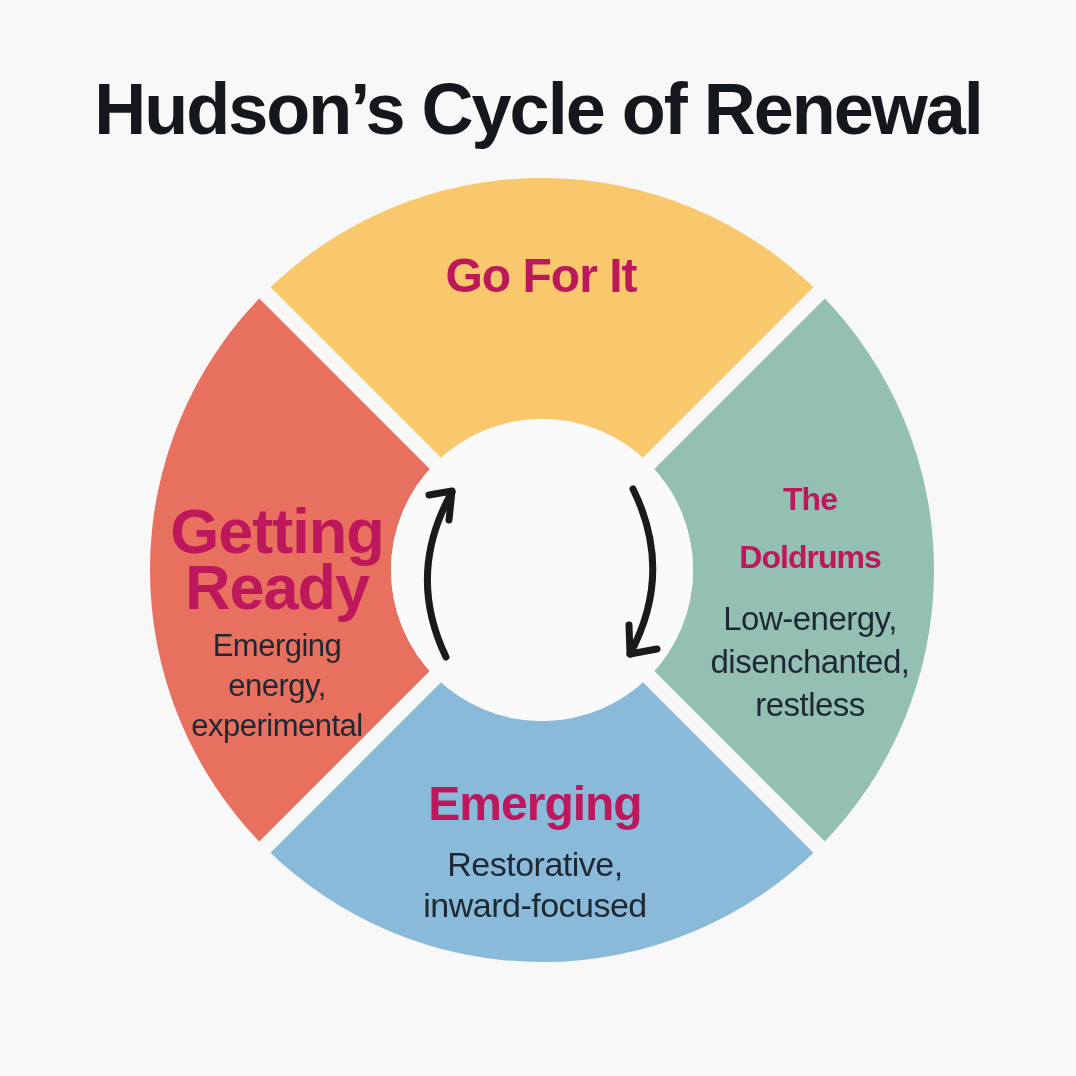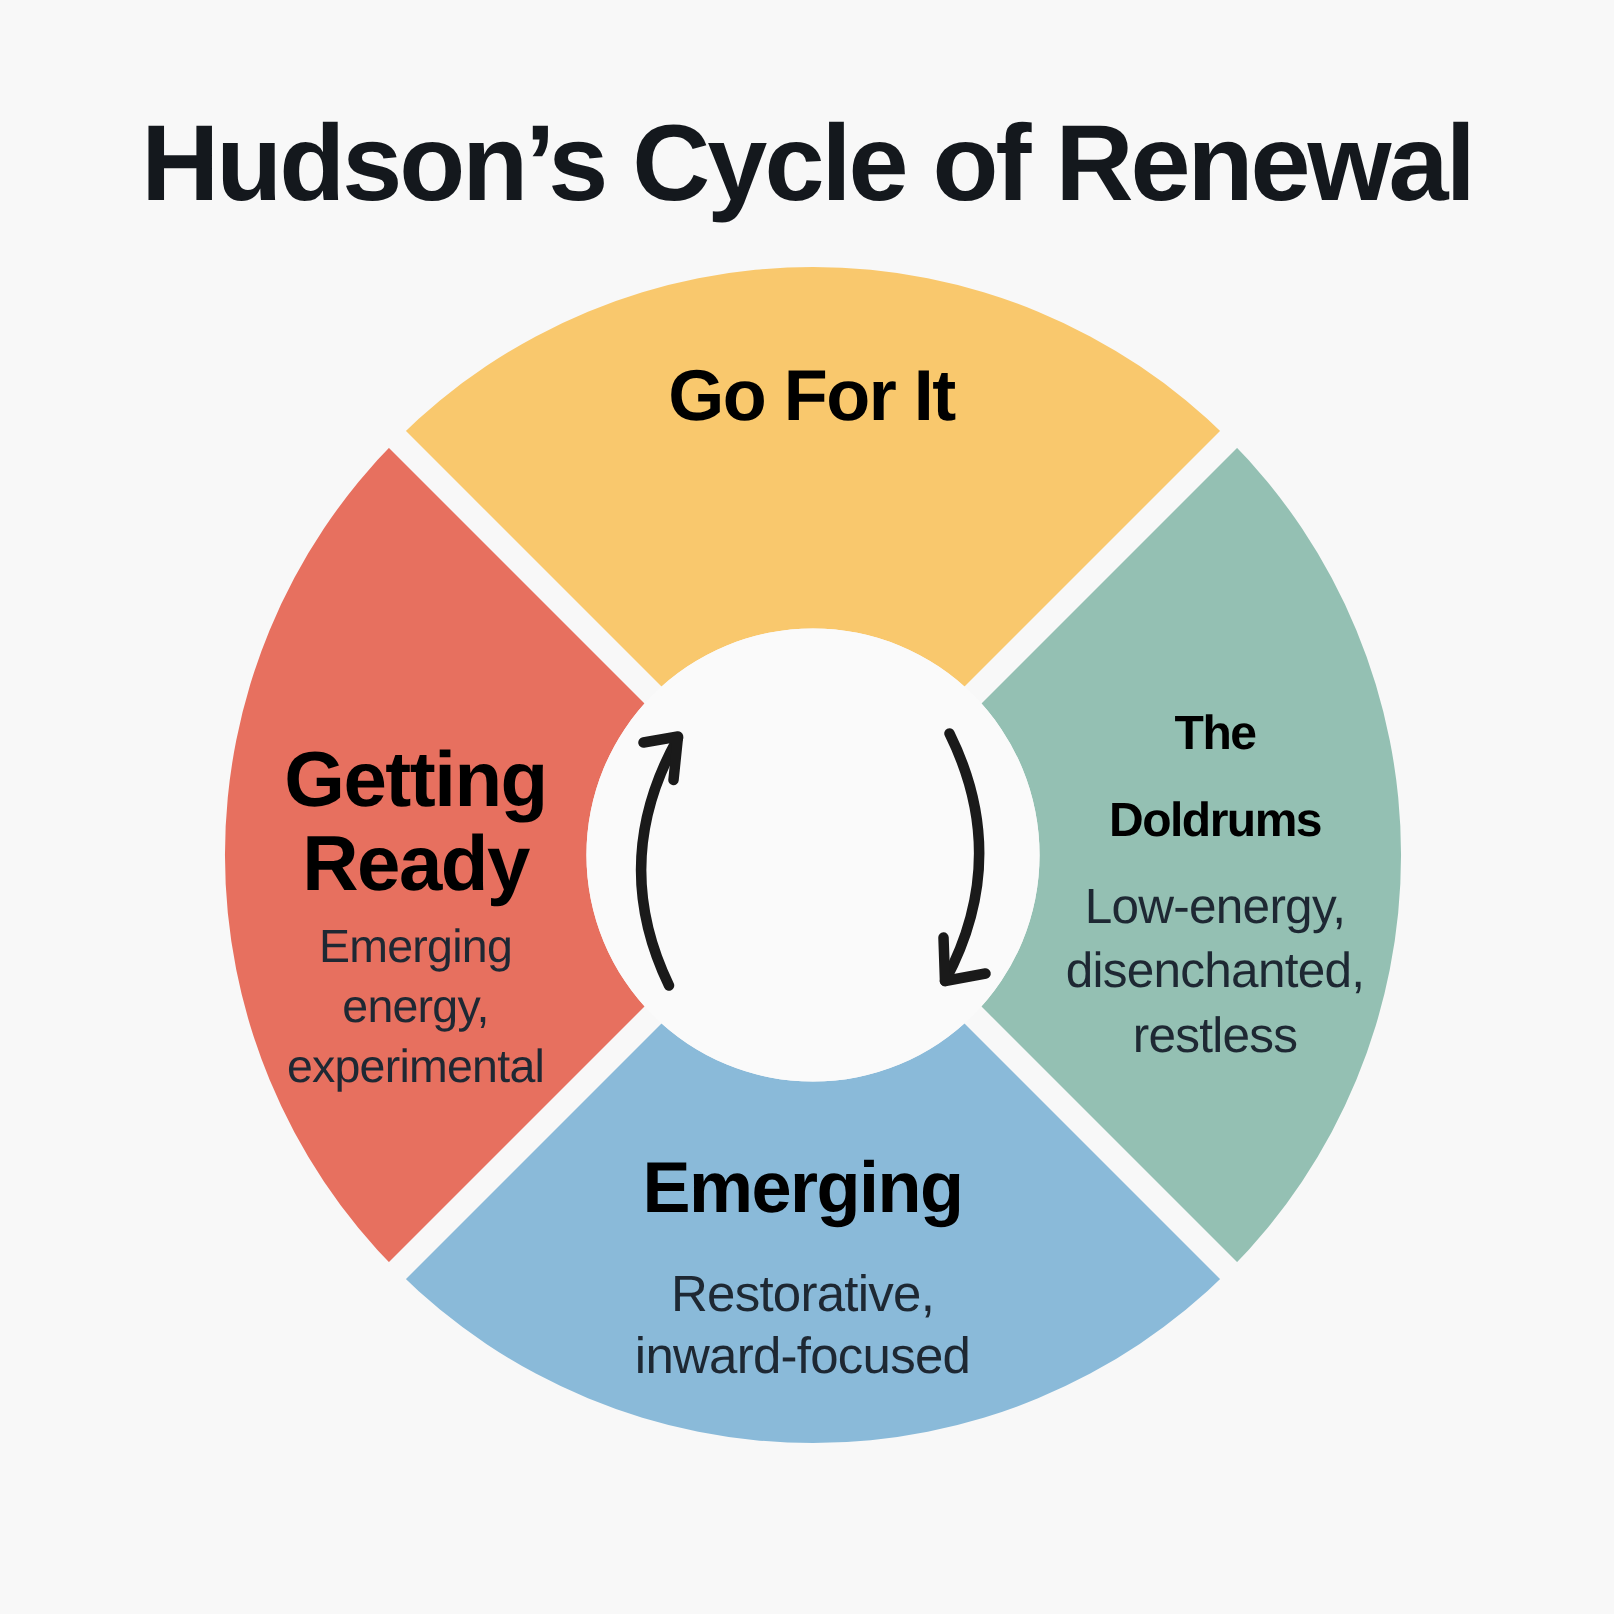--- a/index.html
+++ b/index.html
@@ -32,45 +32,45 @@
     position: absolute;
     top: 0;
     left: 0;
   }
   .stage {
     position: absolute;
     text-align: center;
     transform: translateX(-50%);
   }
   .stage h2 {
-    margin: 0;
+    margin: 11px;
     font-weight: 700;
     white-space: pre-line;
     letter-spacing: -1px;
-    color: #000000;
+    color: #be185d;
   }
   .stage p {
     white-space: pre-line;
     letter-spacing: -0.5px;
     color: #1E2833;
   }
   .stage-top    { left: 541px; top: 238px; width: 470px; }
   .stage-top h2    { font-size: 48px; line-height: 54px; }
   .stage-top p     { font-size: 34px; line-height: 40px; margin: 10px 0 0; }
 
   .stage-right  { left: 810px; top: 459px; width: 340px; }
   .stage-right h2  { font-size: 32px; line-height: 58px; }
   .stage-right p   { font-size: 33px; line-height: 43px; margin: 7px 0 0; }
 
   .stage-bottom { left: 535px; top: 766px; width: 470px; }
   .stage-bottom h2 { font-size: 48px; line-height: 54px; }
-  .stage-bottom p  { font-size: 34px; line-height: 41px; margin: 23px 0 0; }
+  .stage-bottom p  { font-size: 34px; line-height: 41px; margin: 13px 0 0; }
 
   .stage-left   { left: 277px; top: 492px; width: 260px; }
-  .stage-left h2   { font-size: 52px; line-height: 56px; }
+  .stage-left h2   { font-size: 63px; line-height: 56px; }
   .stage-left p    { font-size: 31px; line-height: 40px; margin: 7px 0 0; }
 </style>
 </head>
 <body>
 
 <h1 class="page-title">Hudson’s Cycle of Renewal</h1>
 
 <svg class="diagram-svg" width="1076" height="1076" viewBox="0 0 1076 1076">
 
   <path d="M 264.8 292.8 A 392 392 0 0 1 819.2 292.8 L 648.8 463.2 A 151 151 0 0 0 435.2 463.2 Z" fill="#F9C86D"></path>

